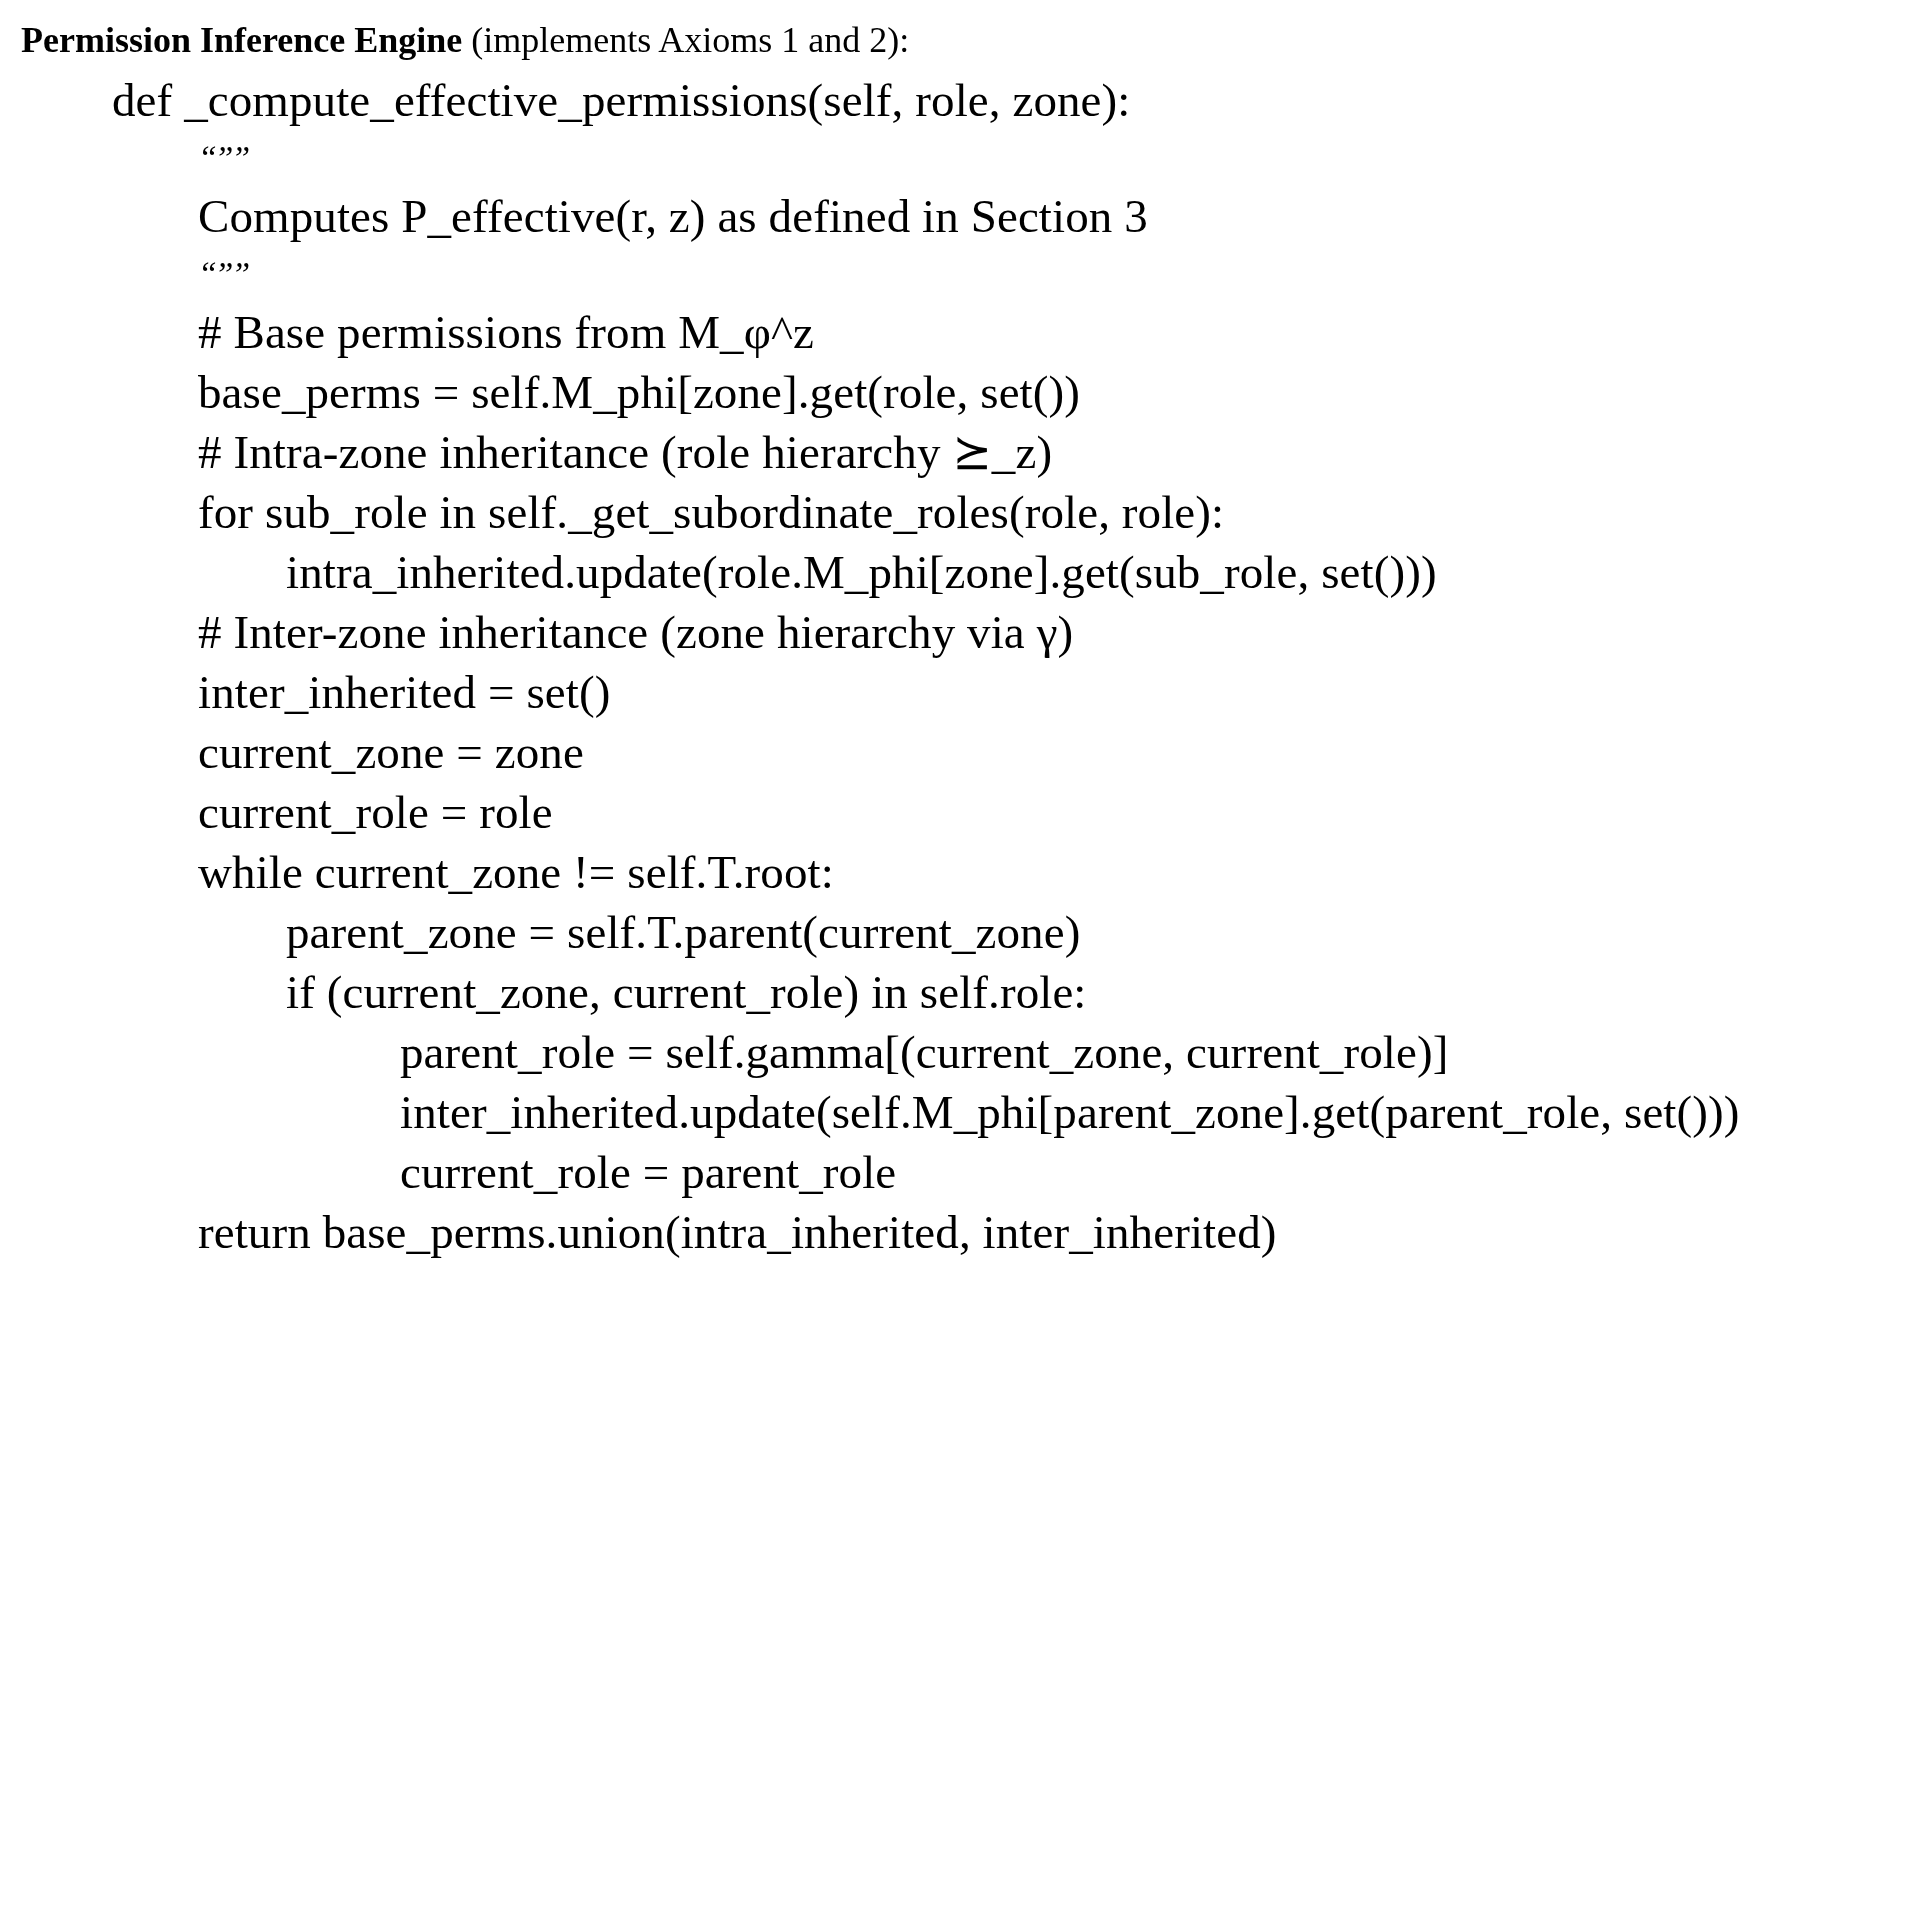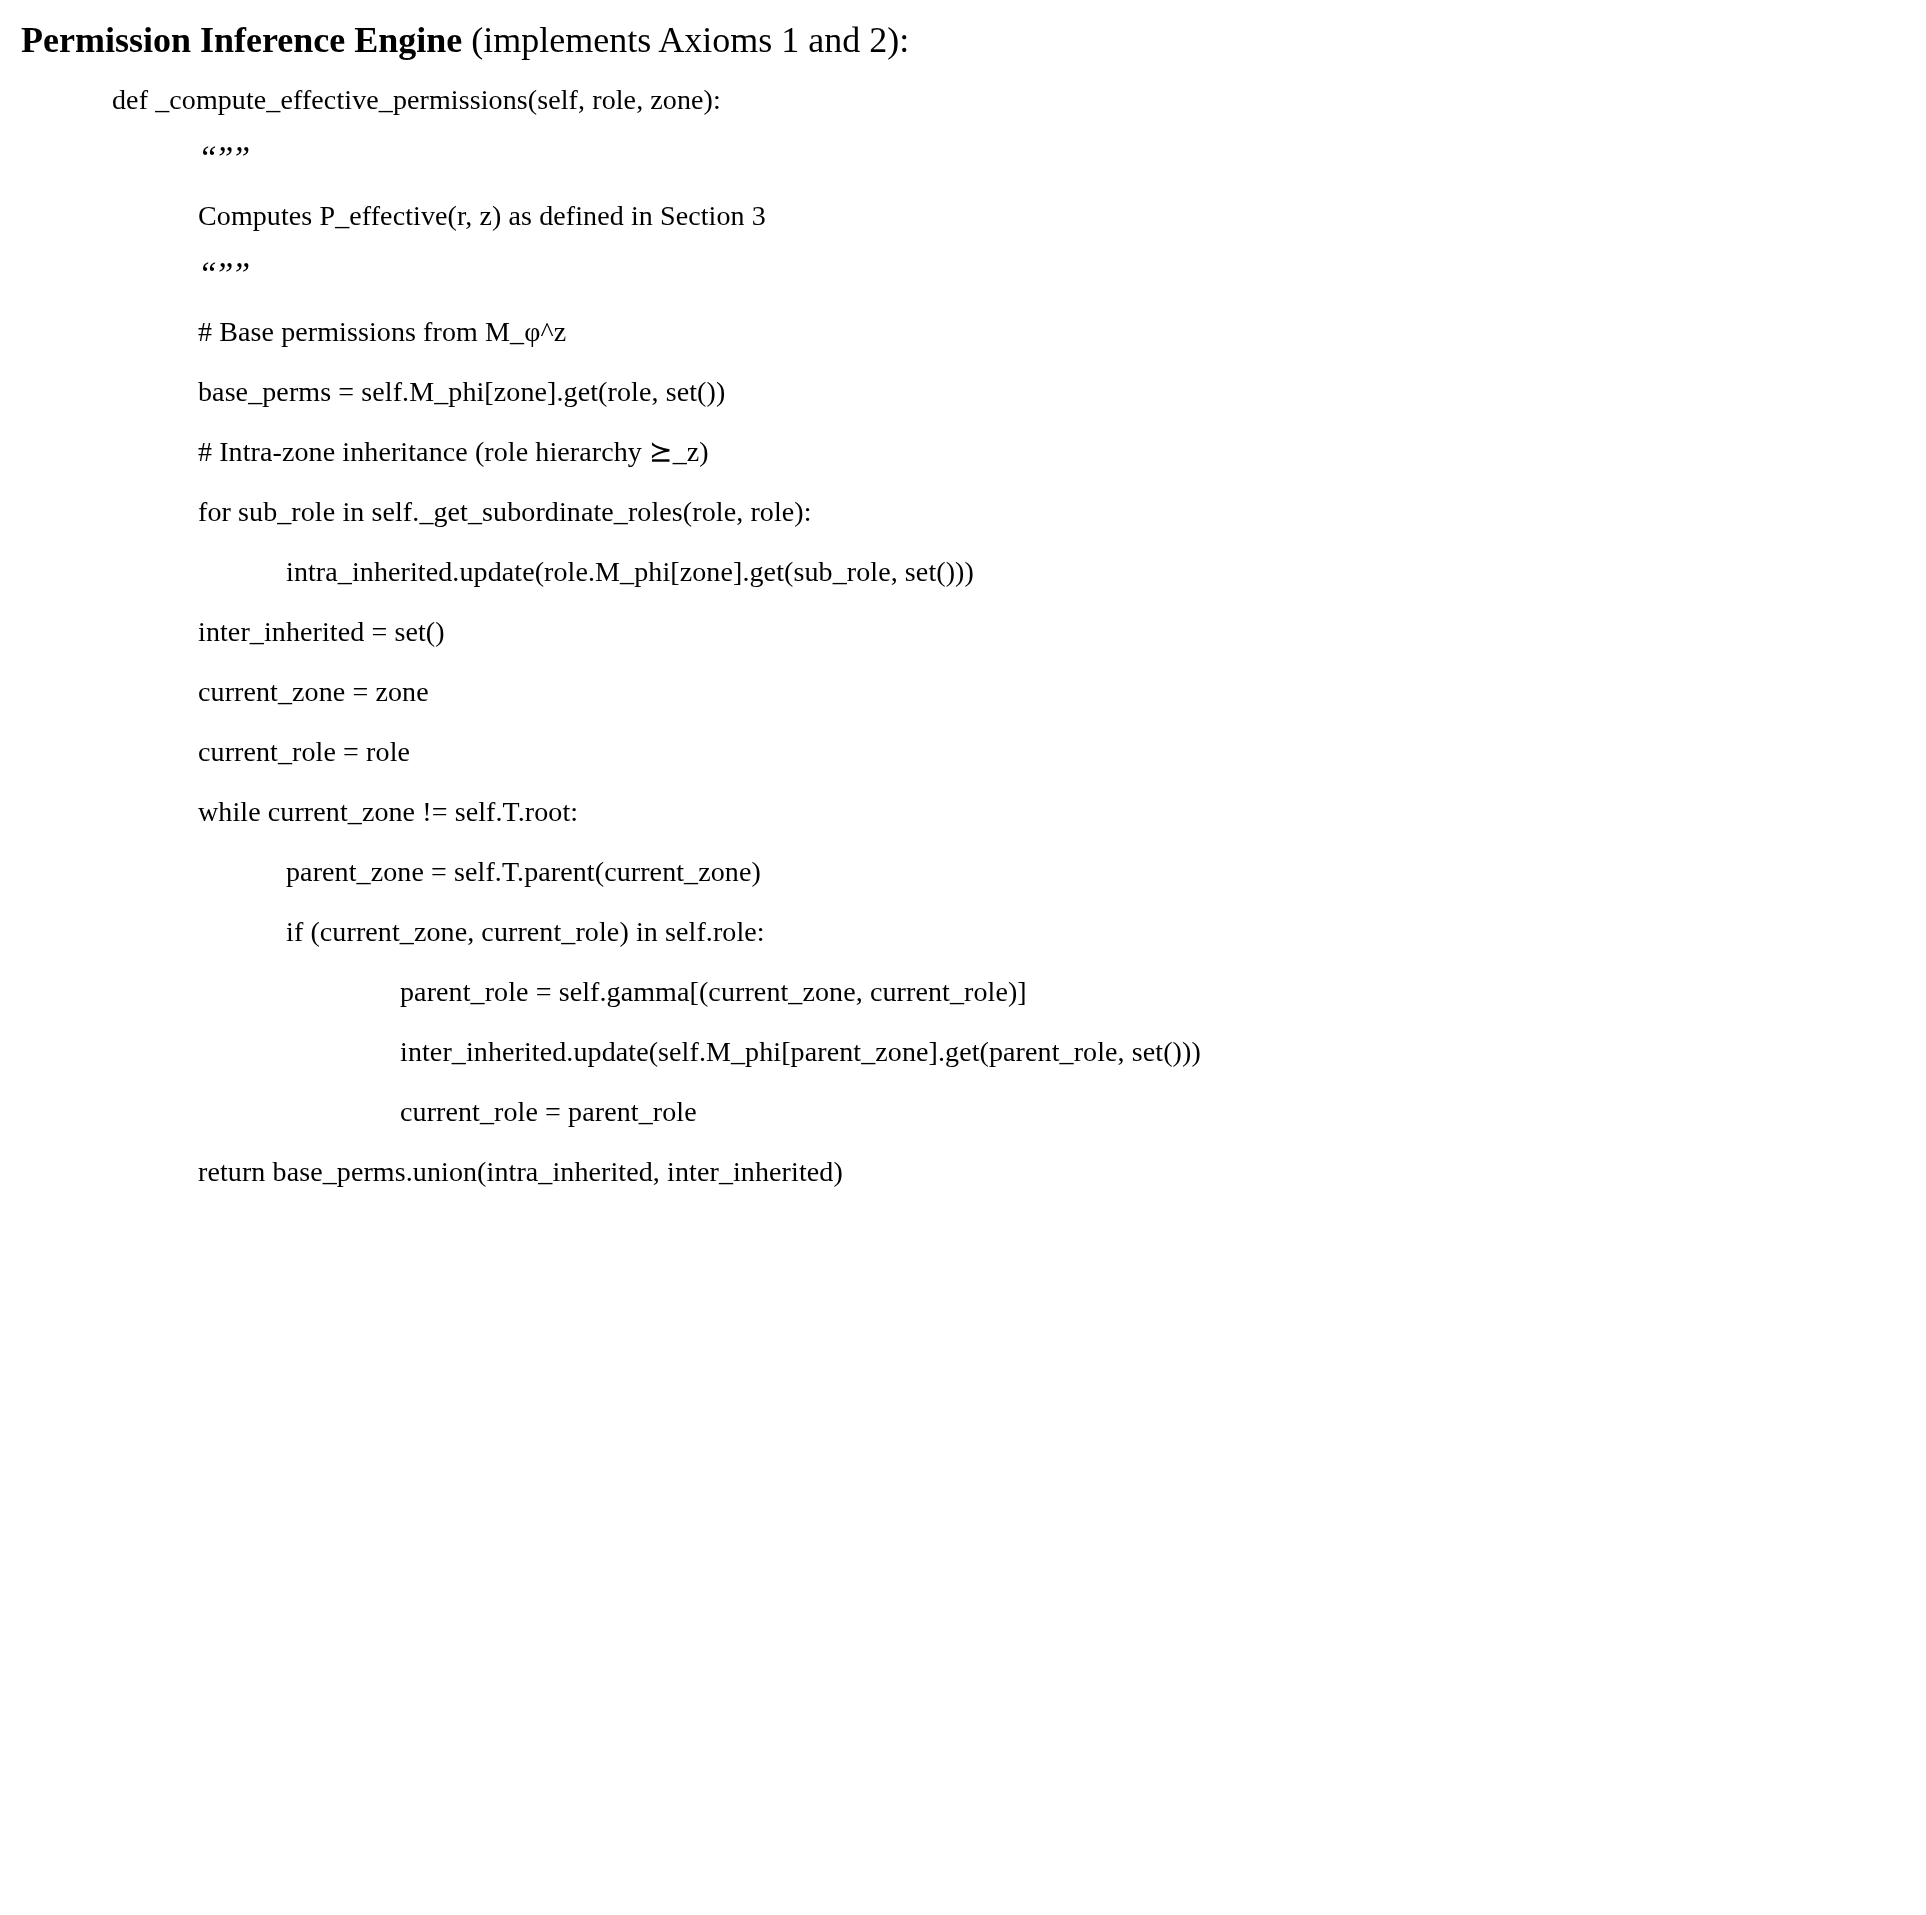--- a/index.html
+++ b/index.html
@@ -21,21 +21,21 @@
     width: 1552px;
     height: 1916px;
     padding: 10.6px 0 0 0;
     position: relative;
   }
 
   
   .line {
     display: block;
     white-space: pre;
-    font-size: 28px;
+    font-size: 47px;
     line-height: 60px;
     letter-spacing: 0.1px;
     color: #000000;
   }
 
   
   .heading {
     font-size: 36px;
     line-height: 59px;
     white-space: pre;
@@ -69,20 +69,21 @@
   <div id="code-body">
       <div class="line ind-1">def _compute_effective_permissions(self, role, zone):</div>
       <div class="line ind-2 quote">“””</div>
       <div class="line ind-2">Computes P_effective(r, z) as defined in Section 3</div>
       <div class="line ind-2 quote">“””</div>
       <div class="line ind-2"># Base permissions from M_φ^z</div>
       <div class="line ind-2">base_perms = self.M_phi[zone].get(role, set())</div>
       <div class="line ind-2"># Intra-zone inheritance (role hierarchy ⪰_z)</div>
       <div class="line ind-2">for sub_role in self._get_subordinate_roles(role, role):</div>
       <div class="line ind-3">intra_inherited.update(role.M_phi[zone].get(sub_role, set()))</div>
+      <div class="line ind-2"># Inter-zone inheritance (zone hierarchy via γ)</div>
       <div class="line ind-2">inter_inherited = set()</div>
       <div class="line ind-2">current_zone = zone</div>
       <div class="line ind-2">current_role = role</div>
       <div class="line ind-2">while current_zone != self.T.root:</div>
       <div class="line ind-3">parent_zone = self.T.parent(current_zone)</div>
       <div class="line ind-3">if (current_zone, current_role) in self.role:</div>
       <div class="line ind-4">parent_role = self.gamma[(current_zone, current_role)]</div>
       <div class="line ind-4">inter_inherited.update(self.M_phi[parent_zone].get(parent_role, set()))</div>
       <div class="line ind-4">current_role = parent_role</div>
       <div class="line ind-2">return base_perms.union(intra_inherited, inter_inherited)</div>

